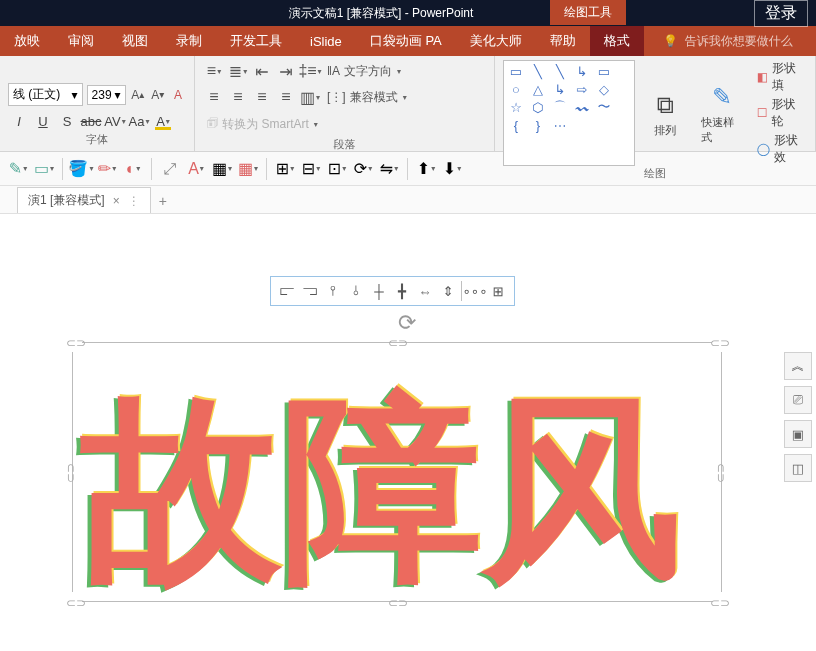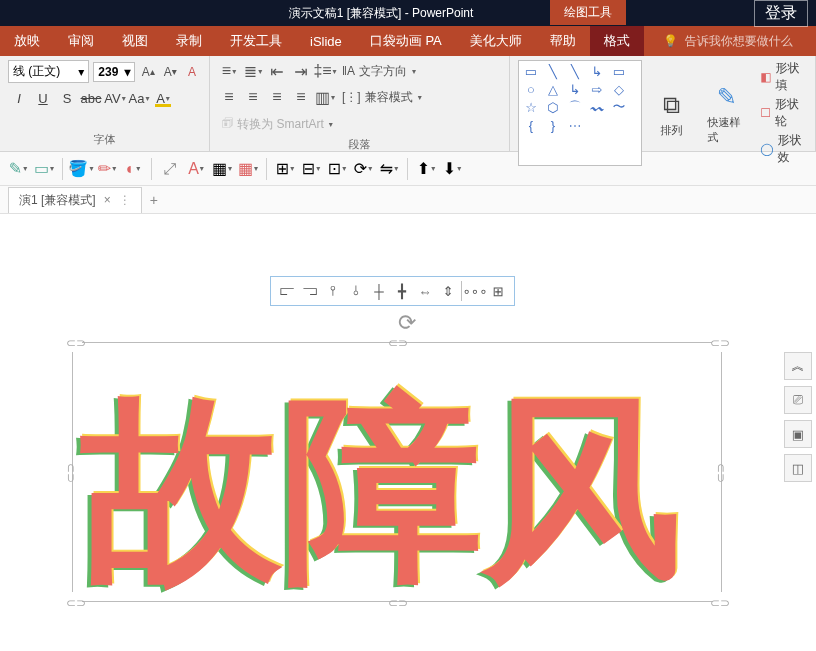--- a/index.html
+++ b/index.html
@@ -12,25 +12,25 @@
 
 .ribbon-tabs { background: #b7472a; height: 30px; display: flex; align-items: center; padding-left: 0; }
 .ribbon-tabs .tab { color: #fff; font-size: 13px; padding: 6px 14px; cursor: pointer; }
 .ribbon-tabs .tab.active { background: #7f1d1d; }
 .tell-me { color: rgba(255,255,255,0.7); font-size: 12px; margin-left: 20px; display: flex; align-items: center; gap: 6px; }
 
 .ribbon { background: #f1f1f1; border-bottom: 1px solid #d4d4d4; height: 96px; display: flex; }
 .ribbon-group { border-right: 1px solid #d4d4d4; padding: 4px 8px 2px 8px; display: flex; flex-direction: column; justify-content: space-between; }
 .group-label { text-align: center; font-size: 11px; color: #666; padding-bottom: 2px; }
 
-.font-group { width: 210px; }
+.font-group { width: 195px; justify-content: flex-end; }
 .font-row1 { display: flex; gap: 4px; align-items: center; }
 .combo { border: 1px solid #c0c0c0; background: #fff; font-size: 12px; padding: 2px 4px; display: flex; align-items: center; justify-content: space-between; }
 .font-name-combo { width: 90px; }
-.font-size-combo { width: 46px; font-weight: bold; }
+.font-size-combo { width: 46px; }
 .sm-btn { width: 20px; height: 20px; display: inline-flex; align-items: center; justify-content: center; font-size: 12px; color: #555; cursor: pointer; }
 .font-row2 { display: flex; gap: 2px; align-items: center; margin-top: 4px; }
 .fmt-btn { width: 22px; height: 22px; display: inline-flex; align-items: center; justify-content: center; font-size: 13px; color: #444; cursor: pointer; }
 .color-bar { height: 3px; width: 16px; position: absolute; bottom: 2px; left: 3px; }
 
 .para-group { width: 300px; }
 .para-row { display: flex; gap: 2px; align-items: center; }
 .para-btn { width: 22px; height: 22px; display: inline-flex; align-items: center; justify-content: center; color: #555; cursor: pointer; }
 .para-text-btn { font-size: 12px; color: #555; display: flex; align-items: center; gap: 4px; padding: 2px 4px; cursor: pointer; }
 .para-text-btn.disabled { color: #b0b0b0; }
@@ -41,21 +41,21 @@
 .big-btn { display: flex; flex-direction: column; align-items: center; justify-content: center; font-size: 11px; color: #444; padding: 2px 6px; cursor: pointer; gap: 2px; }
 .big-ico { width: 32px; height: 32px; display: flex; align-items: center; justify-content: center; font-size: 24px; }
 .fmt-list { display: flex; flex-direction: column; gap: 2px; font-size: 12px; color: #444; }
 .fmt-list div { display: flex; align-items: center; gap: 4px; cursor: pointer; }
 
 .secondary-toolbar { background: #f9f9f9; border-bottom: 1px solid #e0e0e0; height: 34px; display: flex; align-items: center; padding: 0 6px; gap: 2px; }
 .sec-sep { width: 1px; height: 22px; background: #d0d0d0; margin: 0 4px; }
 .sec-btn { width: 24px; height: 24px; display: inline-flex; align-items: center; justify-content: center; cursor: pointer; position: relative; }
 .dd-caret { font-size: 8px; color: #666; margin-left: 1px; }
 
-.doc-tabs { background: #fafafa; border-bottom: 1px solid #e0e0e0; height: 28px; display: flex; align-items: center; padding-left: 8px; }
+.doc-tabs { background: #fafafa; border-bottom: 1px solid #e0e0e0; height: 28px; display: flex; align-items: flex-end; padding-left: 17px; }
 .doc-tab { border: 1px solid #d0d0d0; border-bottom: none; background: #fff; padding: 4px 10px; font-size: 12px; color: #555; display: flex; align-items: center; gap: 8px; }
 .doc-tab .close { color: #888; cursor: pointer; }
 .doc-add { padding: 4px 8px; color: #888; cursor: pointer; font-size: 14px; }
 
 .canvas-area { position: relative; background: #fff; height: 435px; }
 
 .align-toolbar { position: absolute; left: 280px; top: 272px; border: 1px solid #9ac3e6; background: #fff; padding: 4px 6px; display: flex; gap: 3px; }
 .align-btn { width: 20px; height: 20px; display: inline-flex; align-items: center; justify-content: center; color: #555; border: 0; background: none; cursor: pointer; }
 .align-sep { width: 1px; background: #c0c0c0; }
 
@@ -199,20 +199,21 @@
         <div>
             <span style="color:#d66">☐</span>
             <span>形状轮</span>
           </div>
         <div>
             <span style="color:#48c">◯</span>
             <span>形状效</span>
           </div>
       </div>
     </div>
+    <div class="group-label">绘图</div>
   </div>
 </div>
 
 <div class="secondary-toolbar">
   <div class="sec-btn">
       <span style="color:#5a9">✎</span>
       <span class="dd-caret">▾</span>
     </div>
   <div class="sec-btn">
       <span style="color:#5a9">▭</span>

